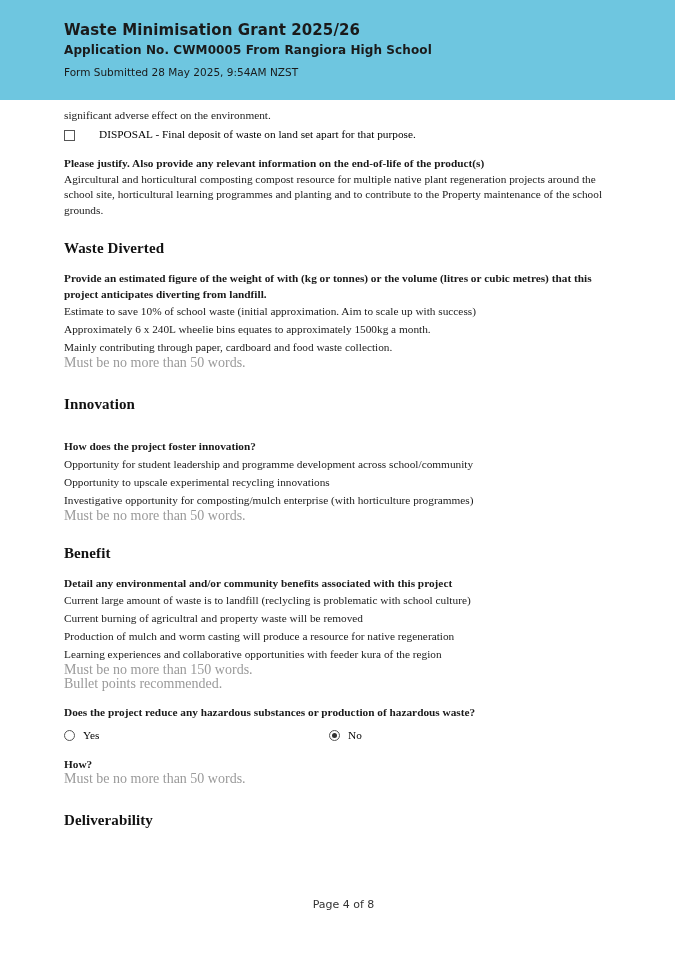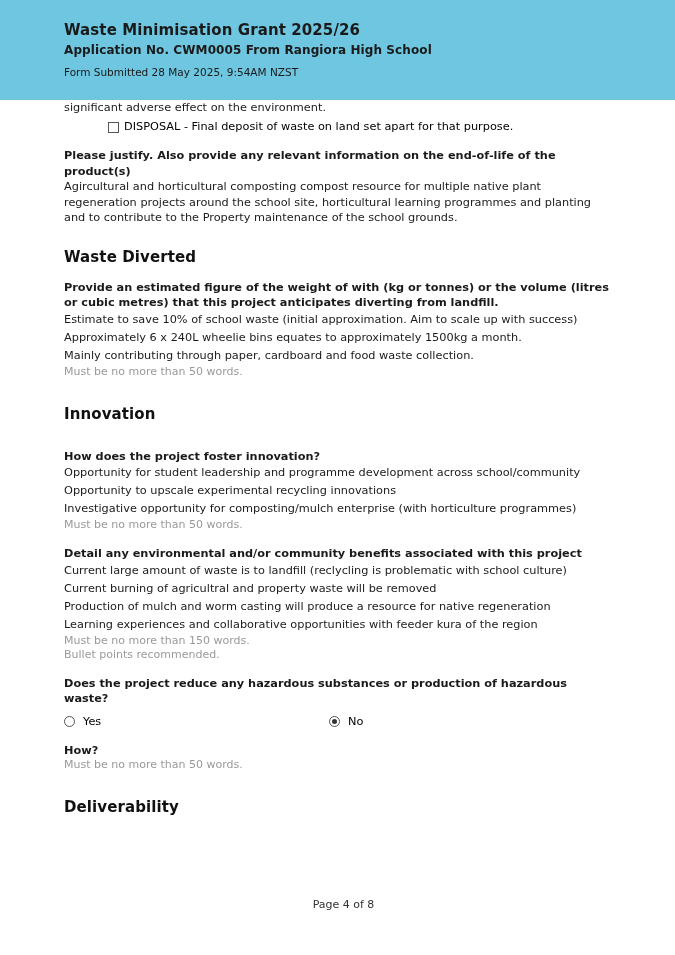--- a/index.html
+++ b/index.html
@@ -38,36 +38,36 @@
     font-size: 12px;
   }
   .header-band .submitted {
     font-size: 10.5px;
     font-weight: normal;
     color: #1a1a1a;
     margin-top: 5px;
     line-height: 14px;
   }
   .content {
-    padding: 0 64px 0 64px;
+    padding: 8px 64px 0 64px;
     box-sizing: border-box;
+    font-family: Liberation Serif, serif;
   }
   .body-text {
     font-size: 11.3px;
     line-height: 15.5px;
     color: #1a1a1a;
   }
   .checkbox-row {
     display: flex;
     align-items: flex-start;
-    gap: 5px;
+    gap: 24px;
     margin-top: 3px;
     font-size: 11.3px;
     line-height: 15.5px;
-    margin-left: 44px;
   }
   .cb {
     display: inline-block;
     width: 9px;
     height: 9px;
     border: 1px solid #555;
     background: #fff;
     margin-top: 3px;
     flex: 0 0 auto;
   }
@@ -82,21 +82,21 @@
   }
   .answer {
     font-size: 11.3px;
     line-height: 18px;
     color: #1a1a1a;
   }
   .answer.tight {
     line-height: 15.5px;
   }
   .hint {
-    font-size: 11px;
+    font-size: 14px;
     line-height: 14px;
     color: #9a9a9a;
   }
   h2.section {
     font-size: 15px;
     font-weight: bold;
     color: #111;
     margin: 22px 0 6px 0;
     letter-spacing: 0.1px;
   }
@@ -185,20 +185,21 @@
     <h2 class="section spaced">Innovation</h2>
 
     <div class="q-block" style="margin-top:26px;">
       <div class="q-label">How does the project foster innovation?</div>
       <div class="answer">Opportunity for student leadership and programme development across school/community</div>
       <div class="answer">Opportunity to upscale experimental recycling innovations</div>
       <div class="answer">Investigative opportunity for composting/mulch enterprise (with horticulture programmes)</div>
       <div class="hint">Must be no more than 50 words.</div>
     </div>
 
+    <h2 class="section">Benefit</h2>
 
     <div class="q-block">
       <div class="q-label">Detail any environmental and/or community benefits associated with this project</div>
       <div class="answer">Current large amount of waste is to landfill (reclycling is problematic with school culture)</div>
       <div class="answer">Current burning of agricultral and property waste will be removed</div>
       <div class="answer">Production of mulch and worm casting will produce a resource for native regeneration</div>
       <div class="answer">Learning experiences and collaborative opportunities with feeder kura of the region</div>
       <div class="hint">Must be no more than 150 words.</div>
       <div class="hint">Bullet points recommended.</div>
     </div>

